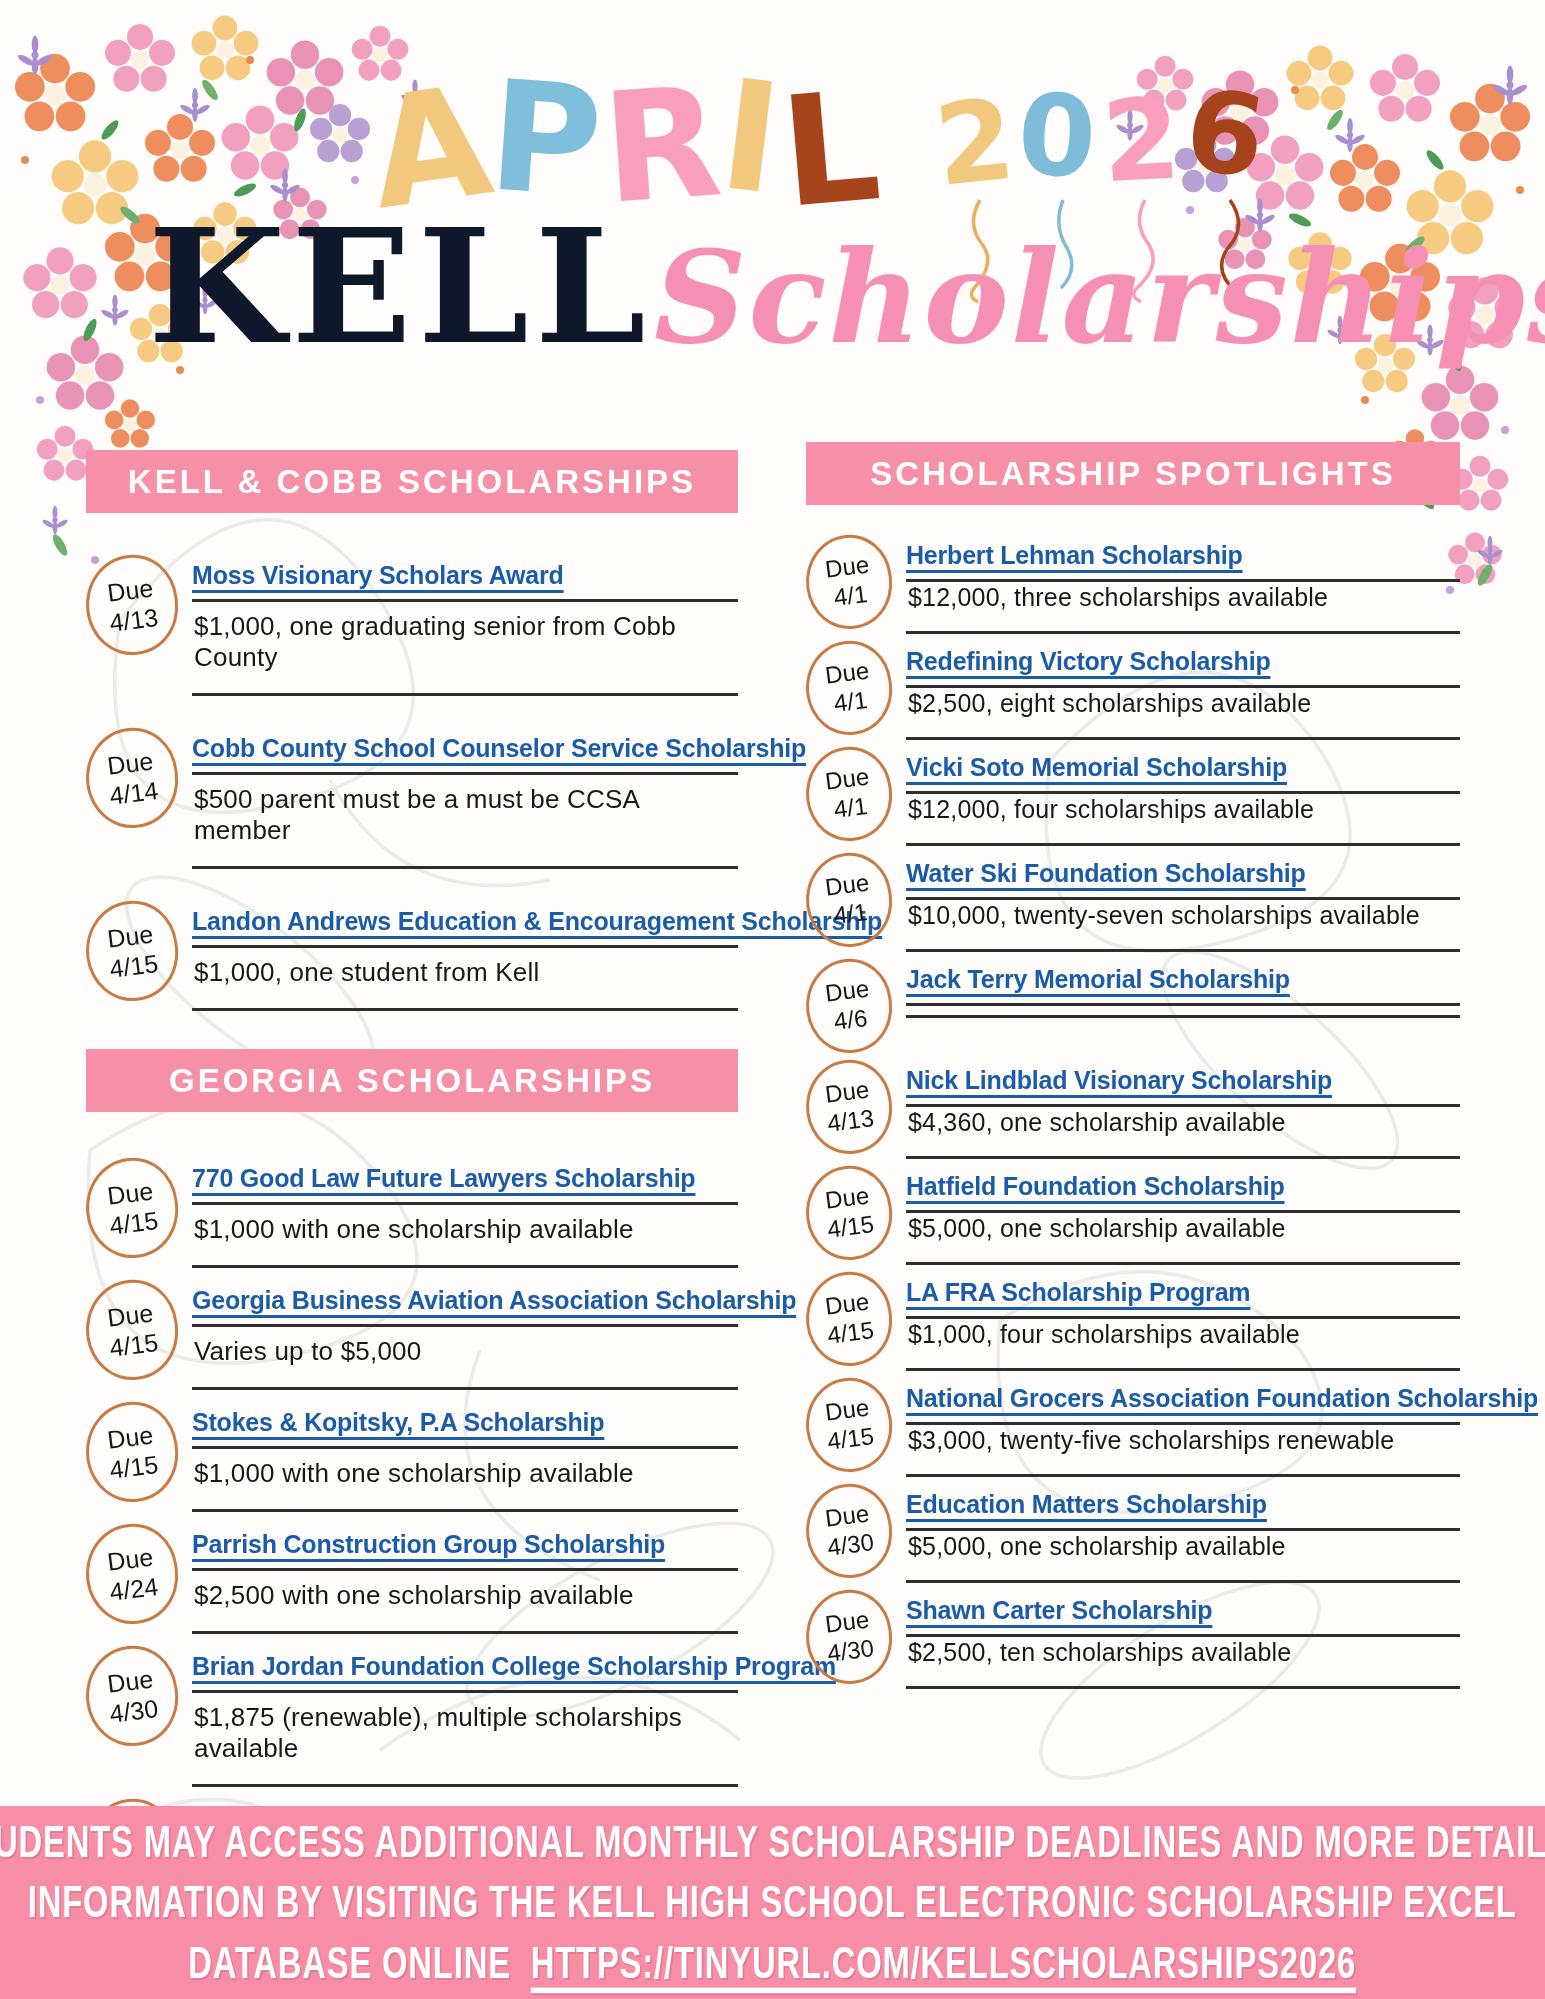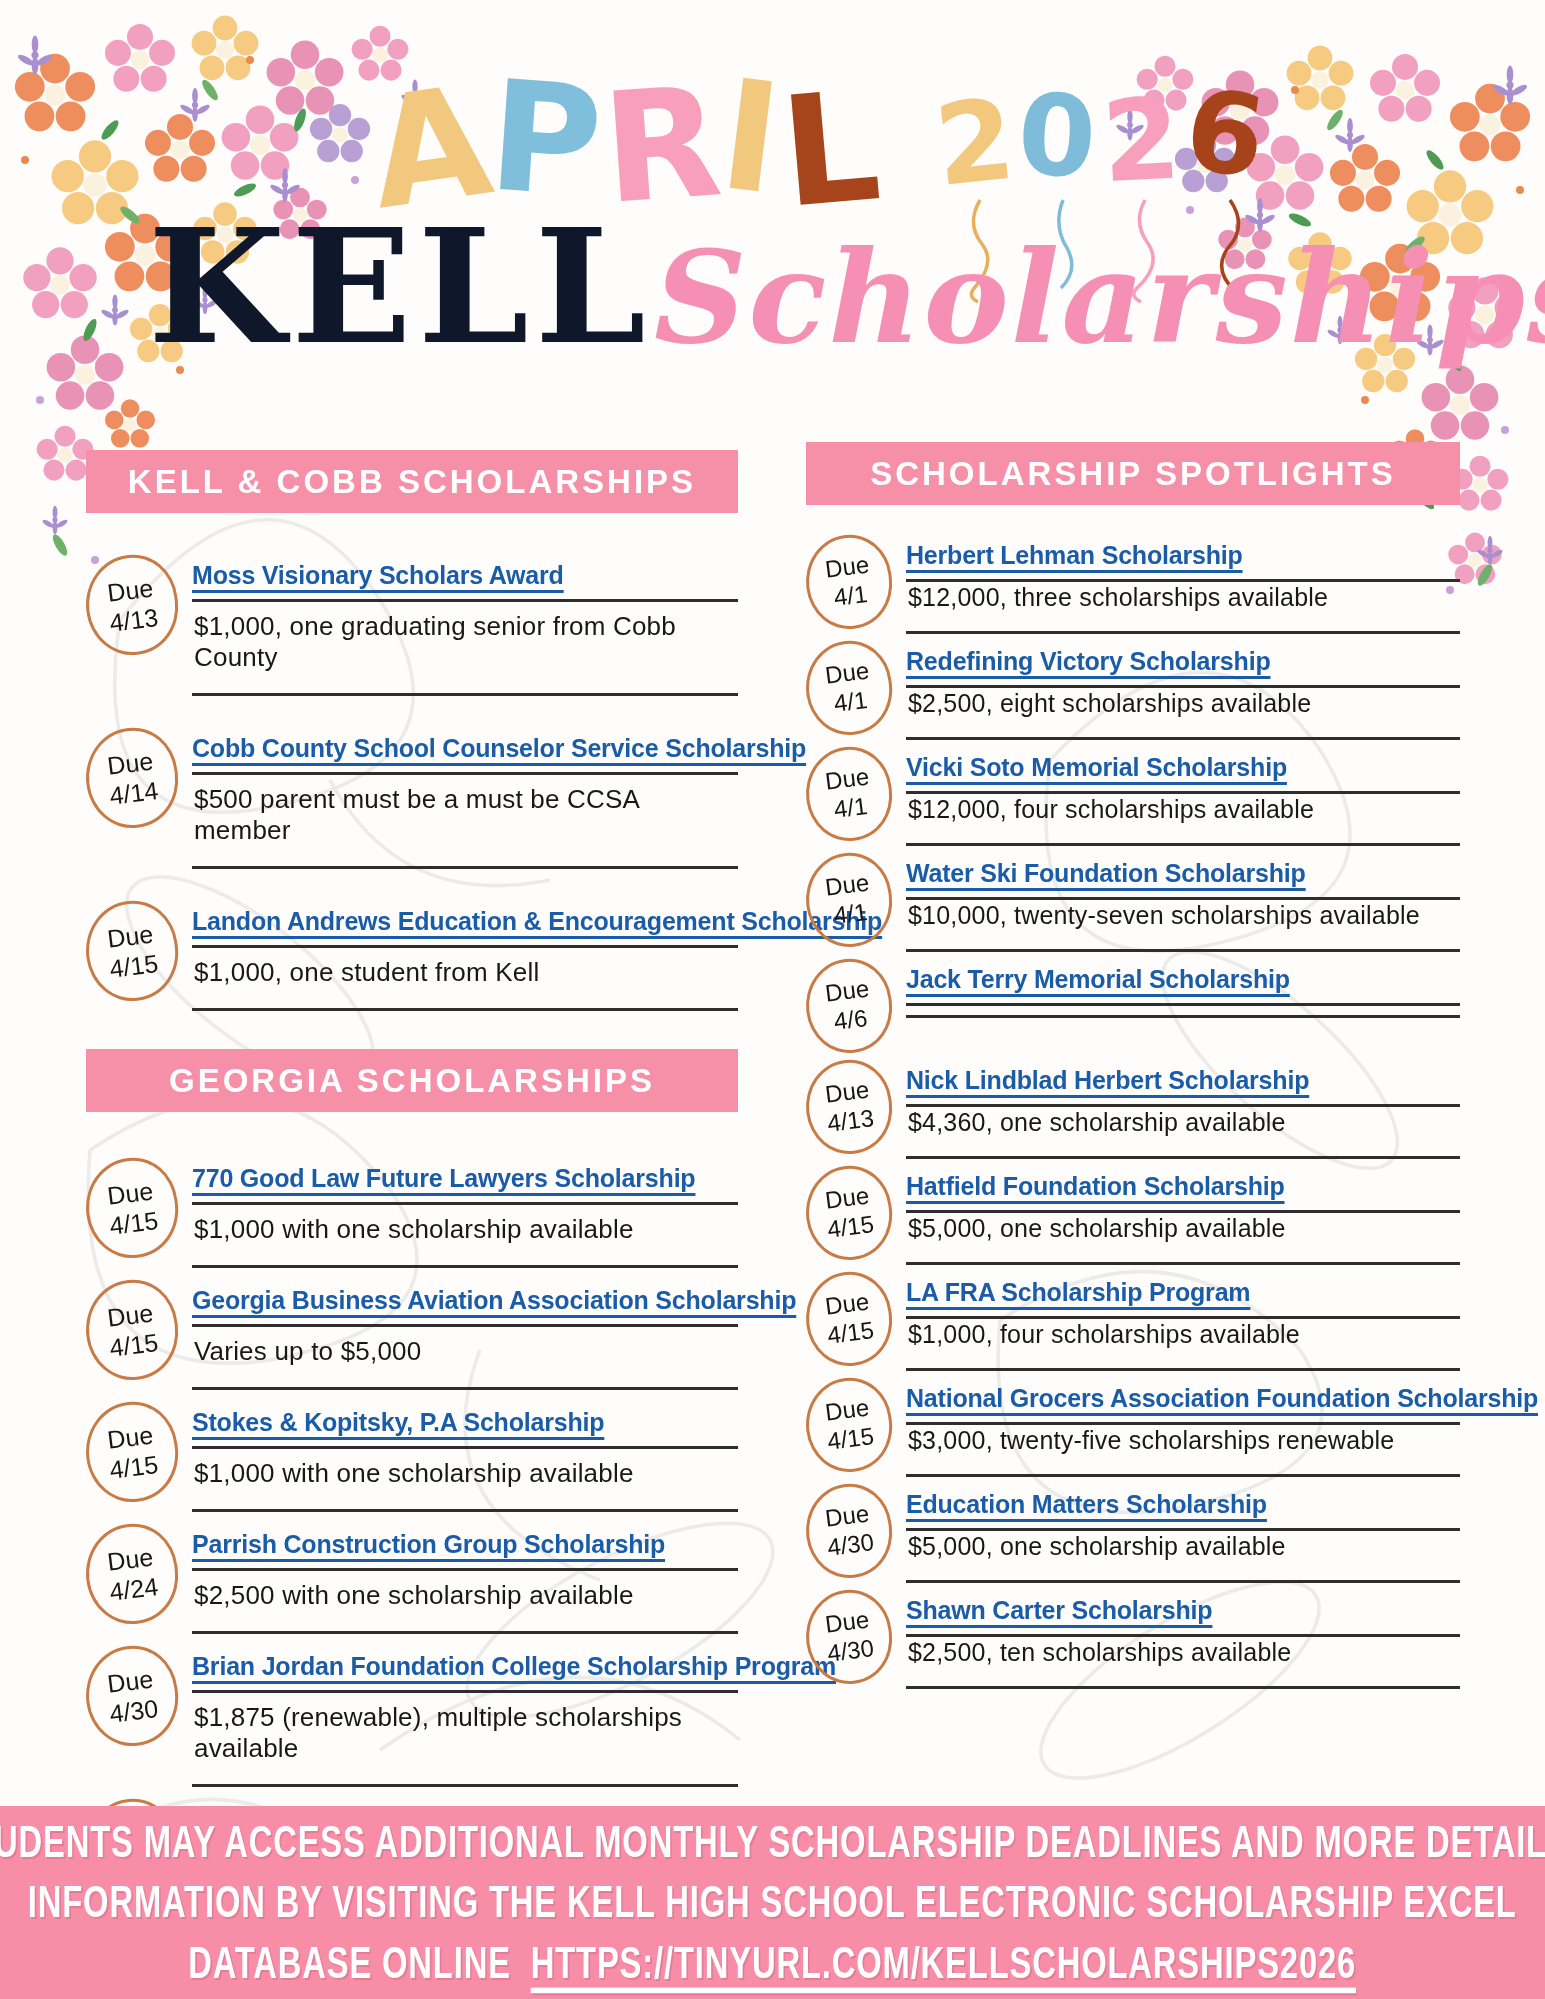--- a/index.html
+++ b/index.html
@@ -459,21 +459,21 @@
       <div class="rule"></div>
     </div>
   </div>
 
   <div class="entry">
     <div class="due">
       <span>Due</span>
       <span>4/13</span>
     </div>
     <div class="entry-body">
-      <a class="entry-title">Nick Lindblad Herbert Scholarship</a>
+      <a class="entry-title">Nick Lindblad Visionary Scholarship</a>
       <div class="rule"></div>
       <div class="entry-desc">$4,360, one scholarship available</div>
       <div class="rule"></div>
     </div>
   </div>
 
   <div class="entry">
     <div class="due">
       <span>Due</span>
       <span>4/15</span>

